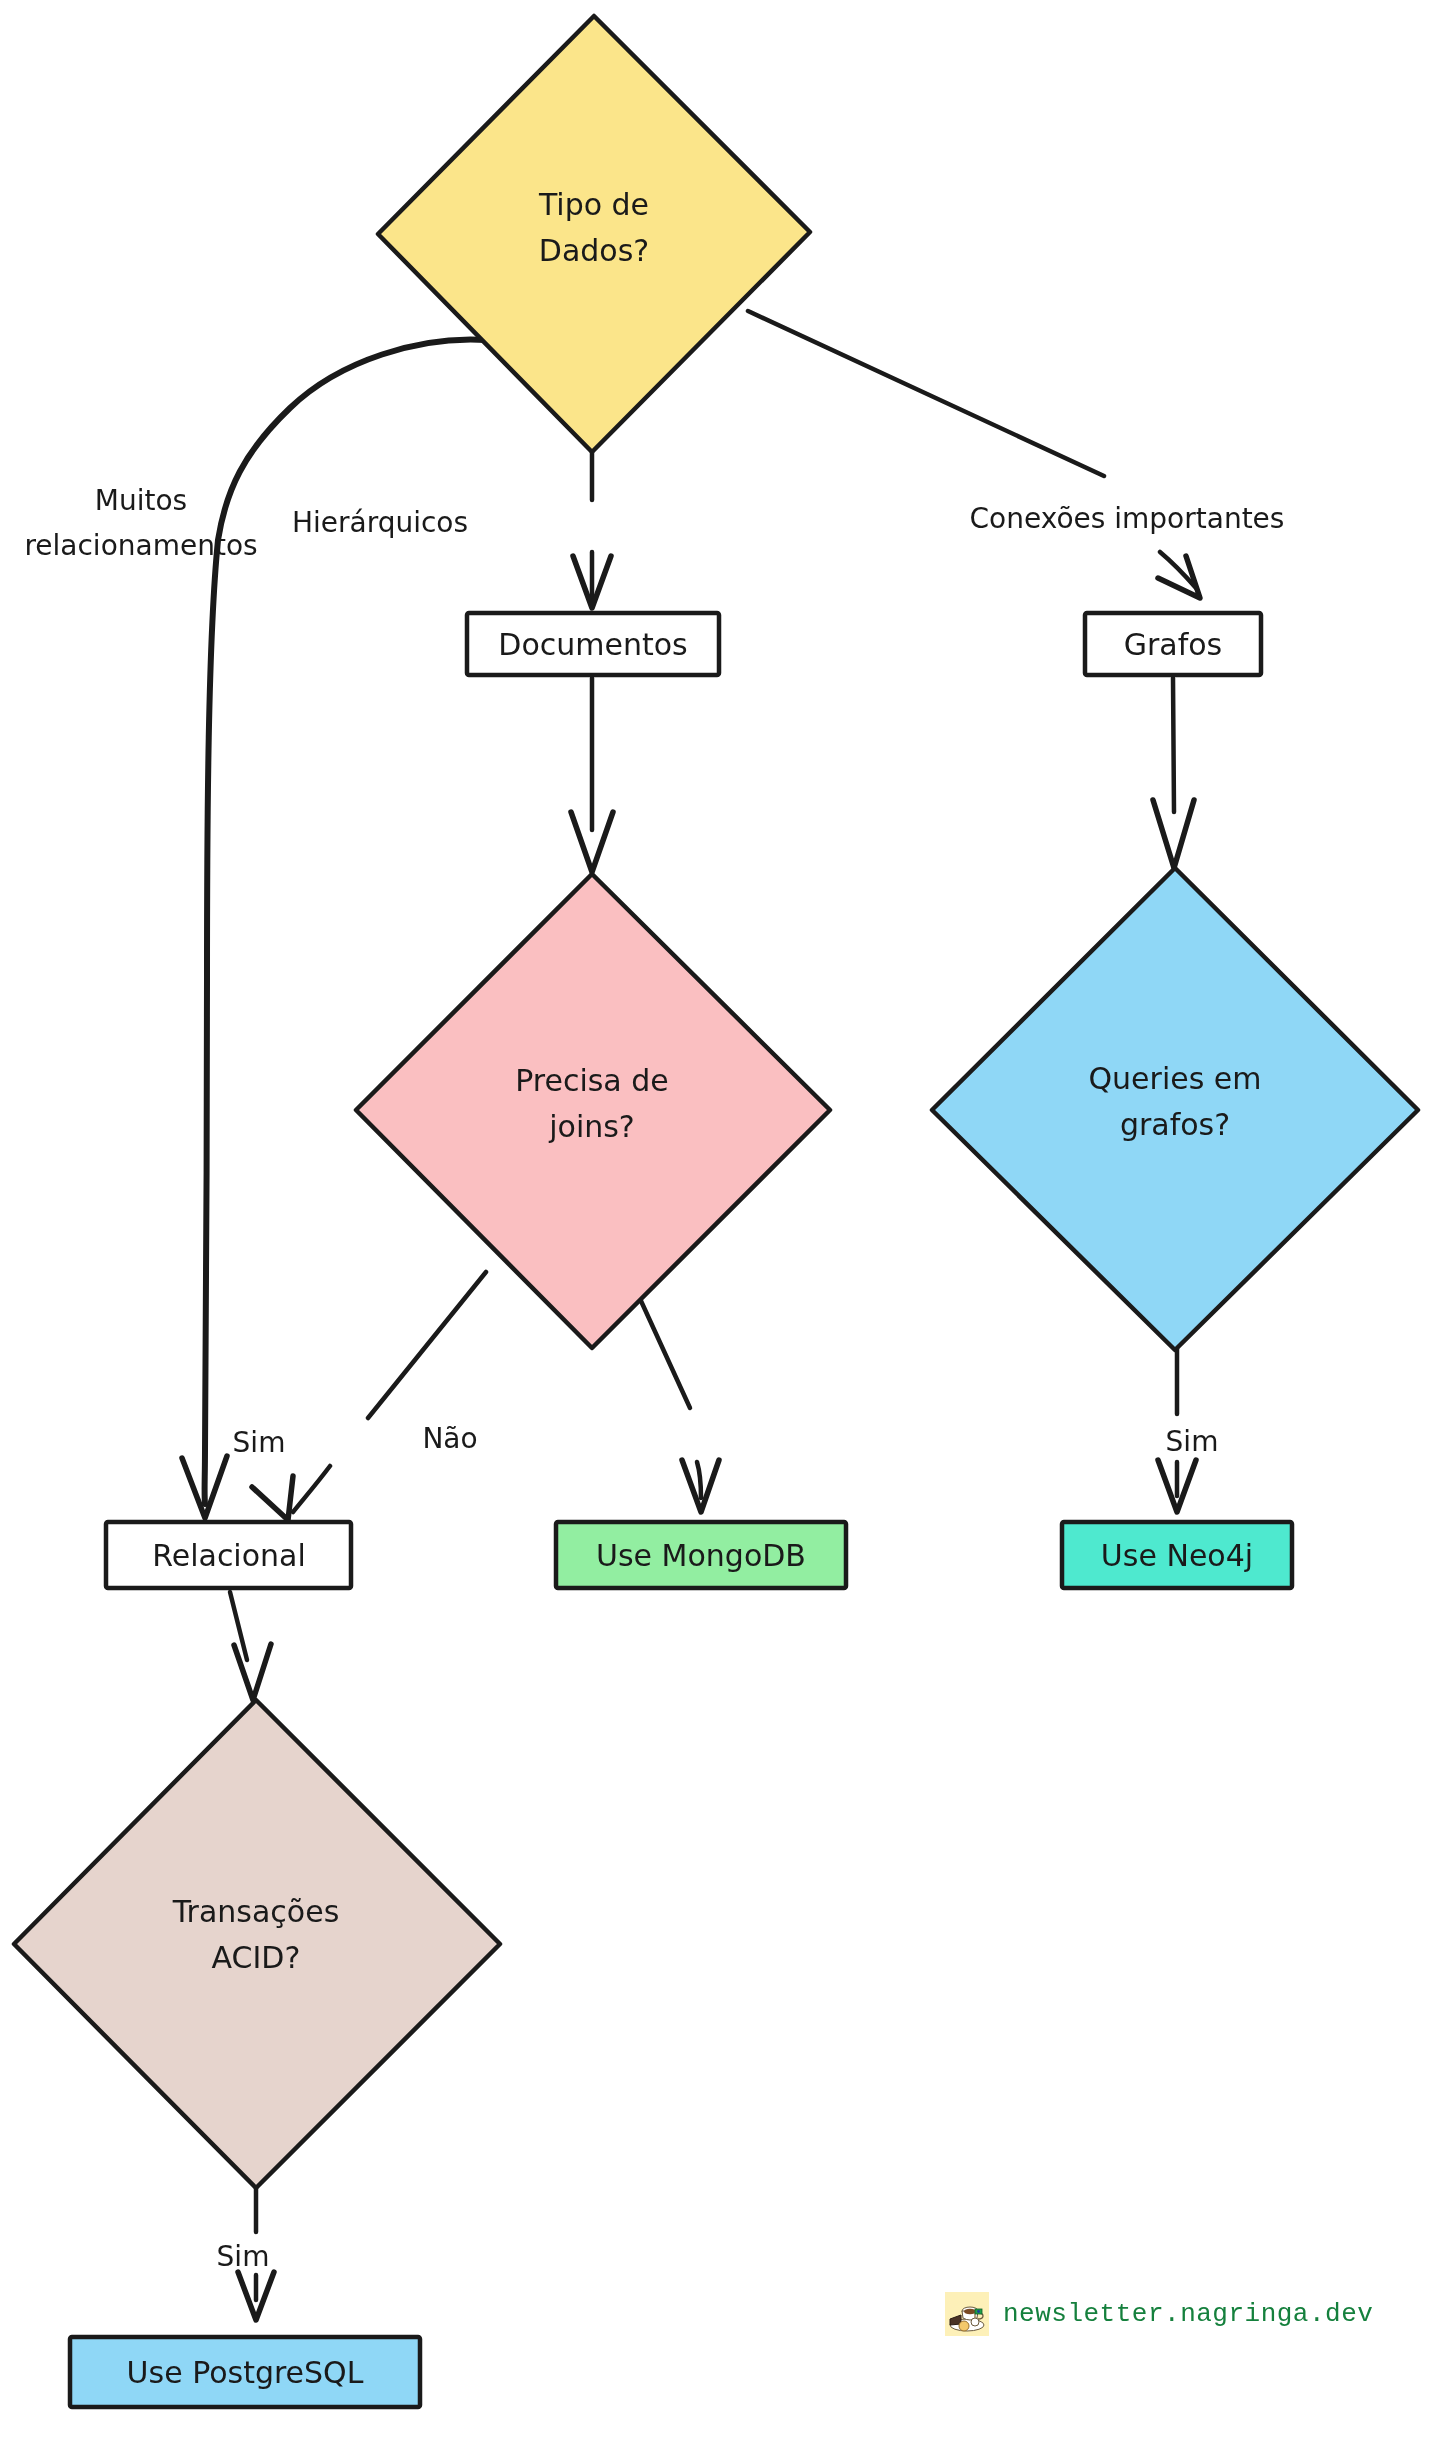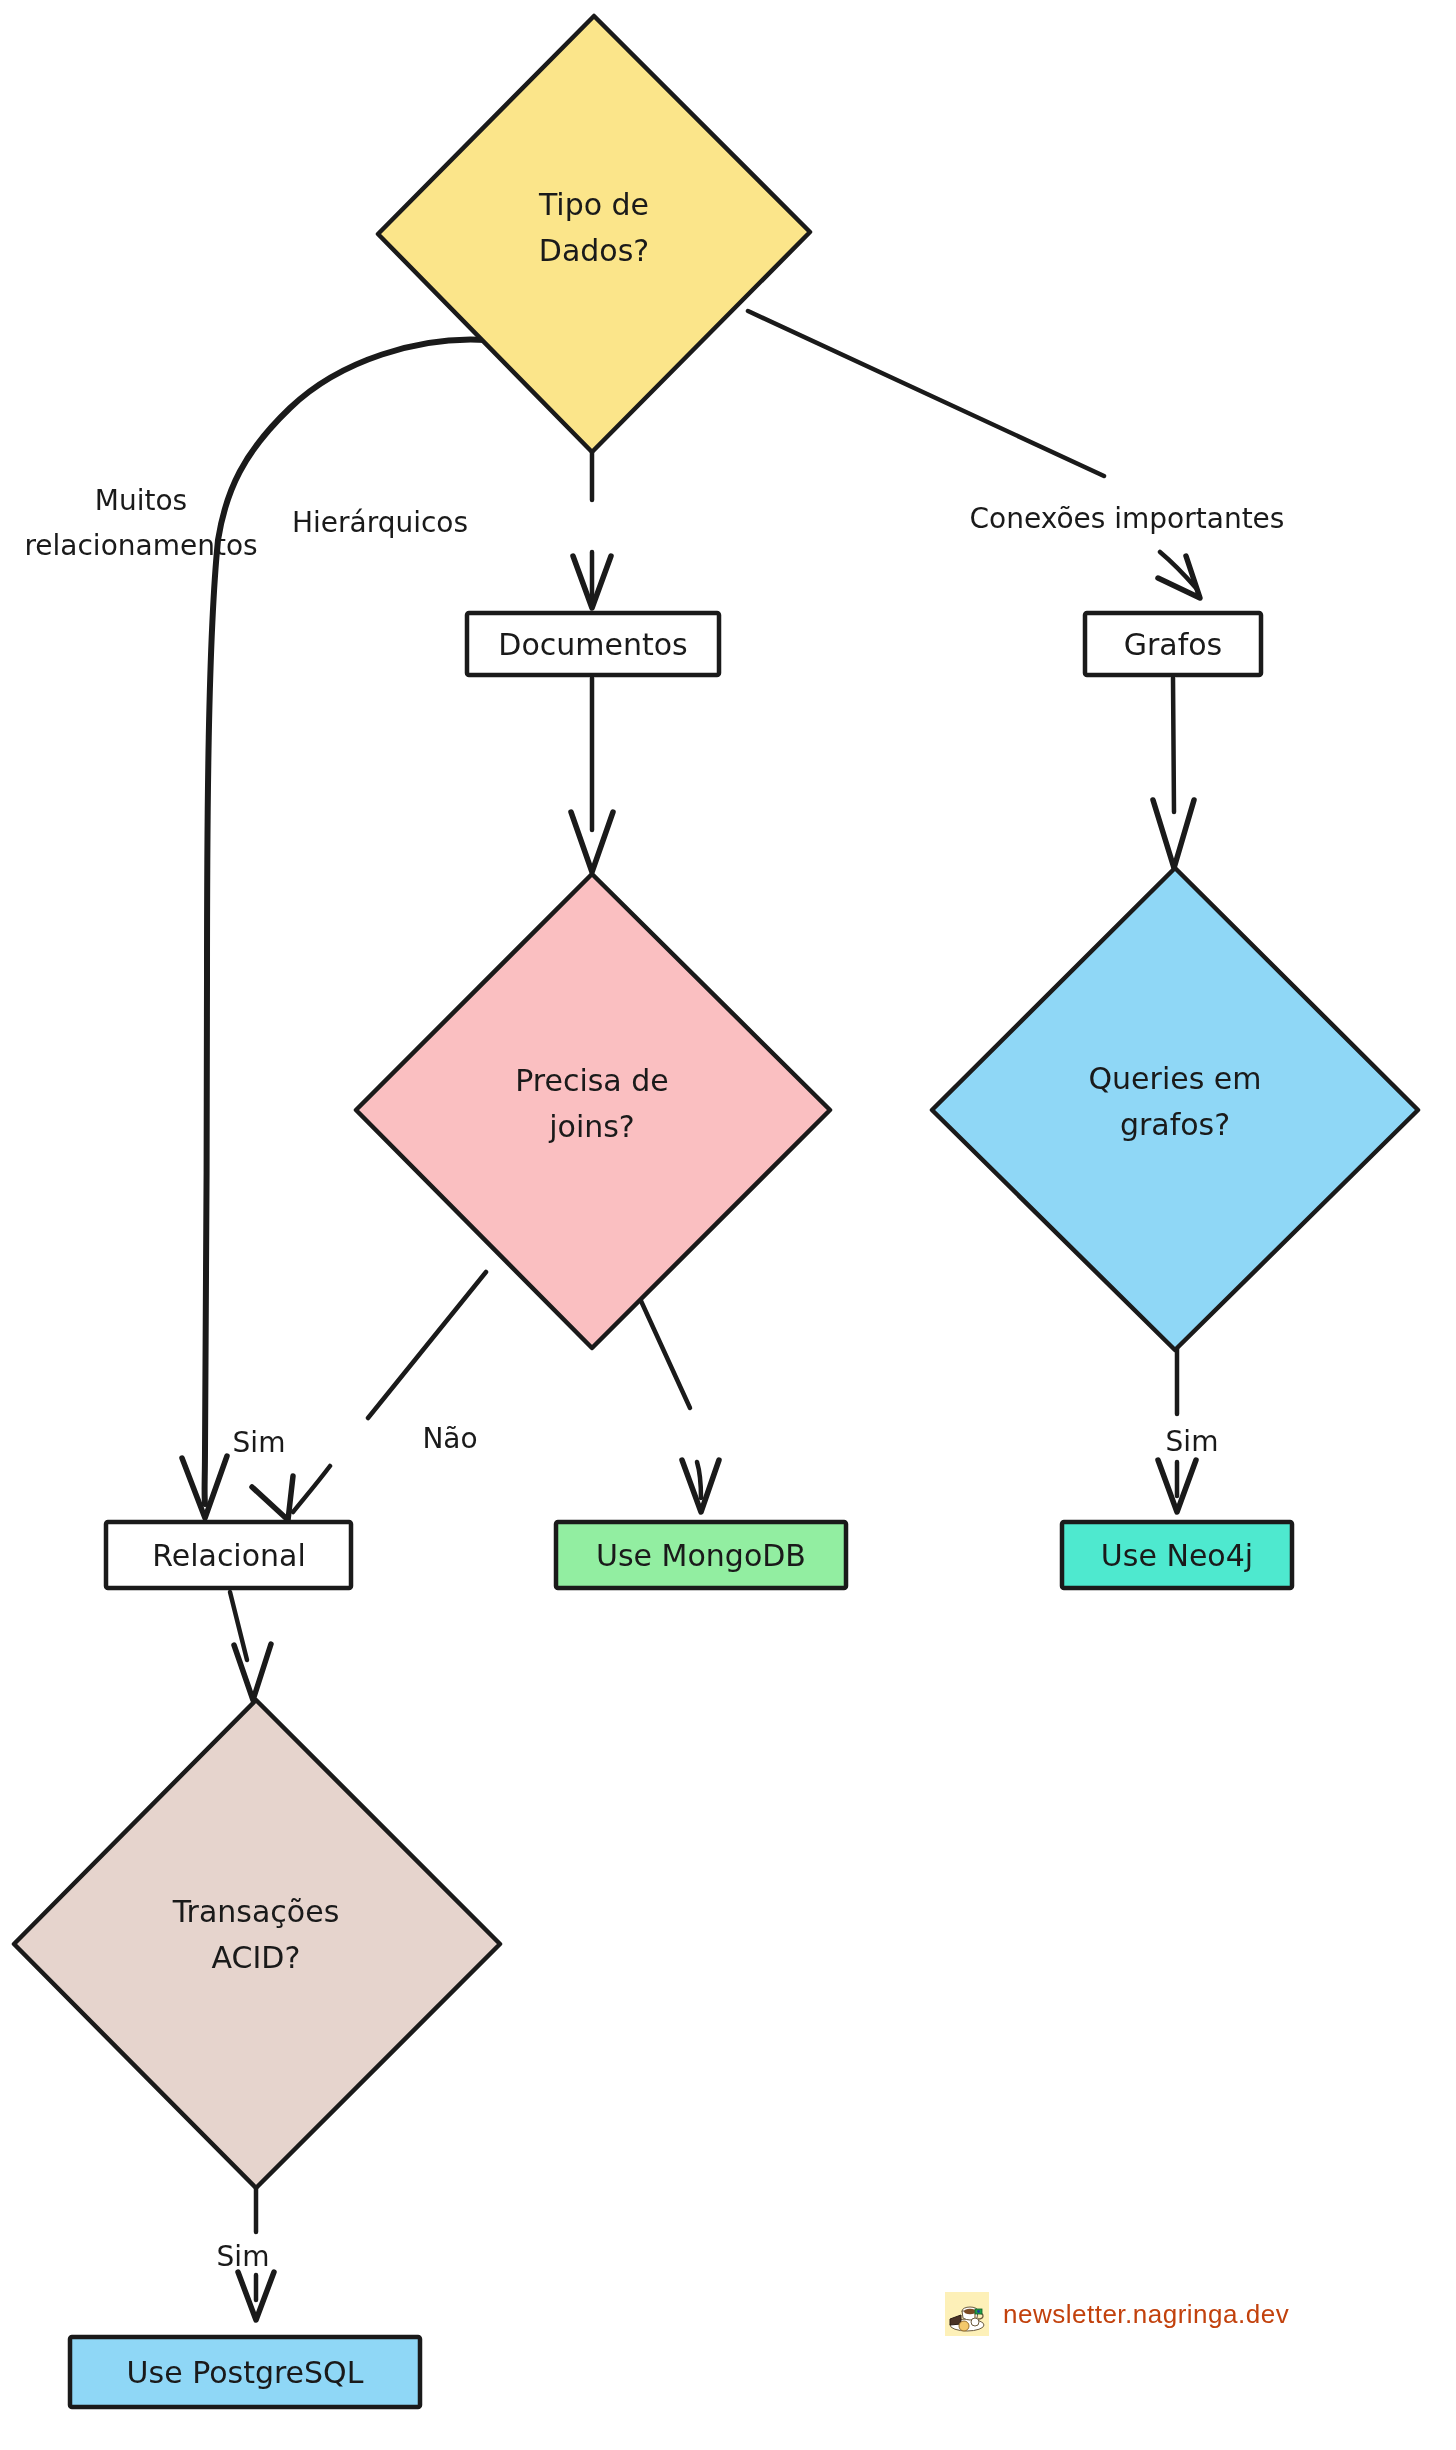--- a/index.html
+++ b/index.html
@@ -67,22 +67,22 @@
   }
   .wm-badge {
     width: 44px;
     height: 44px;
     background: #fdf0b8;
     position: relative;
     flex: 0 0 auto;
     overflow: hidden;
   }
   .wm-text {
-    color: #c2410c;
-    font-family: Liberation Sans, sans-serif;
+    color: #15803d;
+    font-family: Liberation Mono, monospace;
     font-size: 26px;
     letter-spacing: 0.5px;
     white-space: nowrap;
   }
 </style>
 </head>
 <body>
 
 <div id="canvas">
 

